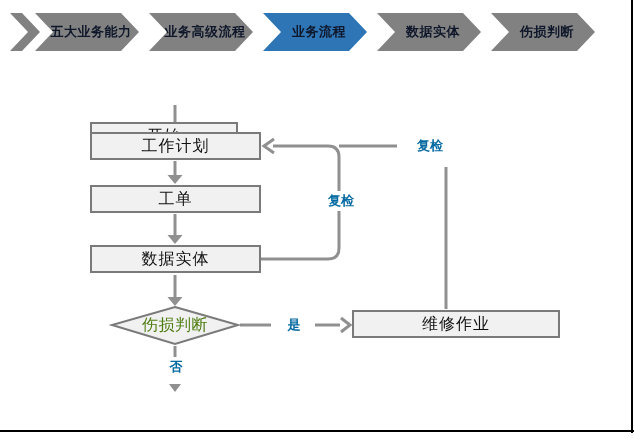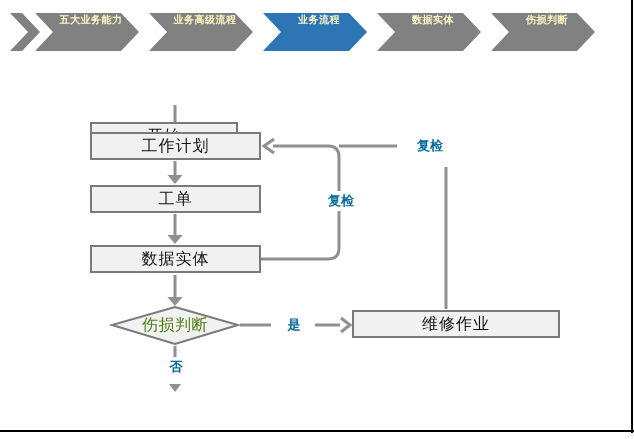--- a/index.html
+++ b/index.html
@@ -11,22 +11,22 @@
   .chev{
     position:absolute;top:13px;height:38px;background:#818181;
   }
   .chev.lead{
     left:10px;width:30px;
     clip-path:polygon(0 0,12px 0,30px 50%,12px 100%,0 100%,18px 50%);
   }
   .chev.item{
     width:104px;
     clip-path:polygon(0 0,calc(100% - 18px) 0,100% 50%,calc(100% - 18px) 100%,0 100%,18px 50%);
-    display:flex;justify-content:center;
-    color:#fef9c3;font-size:10px;font-weight:bold;letter-spacing:0.5px;
+    display:flex;align-items:center;justify-content:center;
+    color:#0f172a;font-size:13px;font-weight:bold;letter-spacing:0.5px;
     padding-left:8px;box-sizing:border-box;cursor:default;
   }
   .chev.item.active{background:#2E75B6;}
   
   .connectors{position:absolute;left:0;top:0;}
   .fbox{
     position:absolute;box-sizing:border-box;
     background:#F1F1F1;border:2px solid #7A7A7A;
     display:flex;align-items:center;justify-content:center;
     font-size:16px;color:#111111;letter-spacing:1px;

